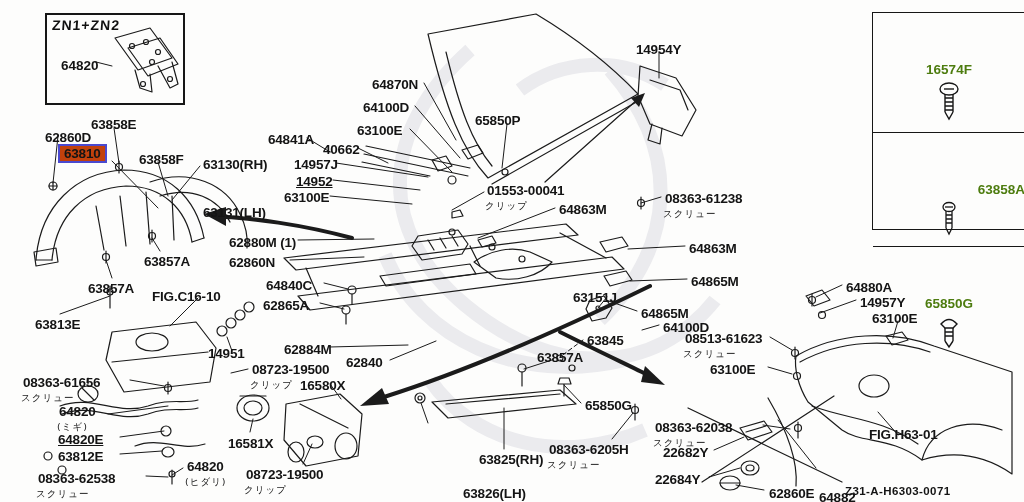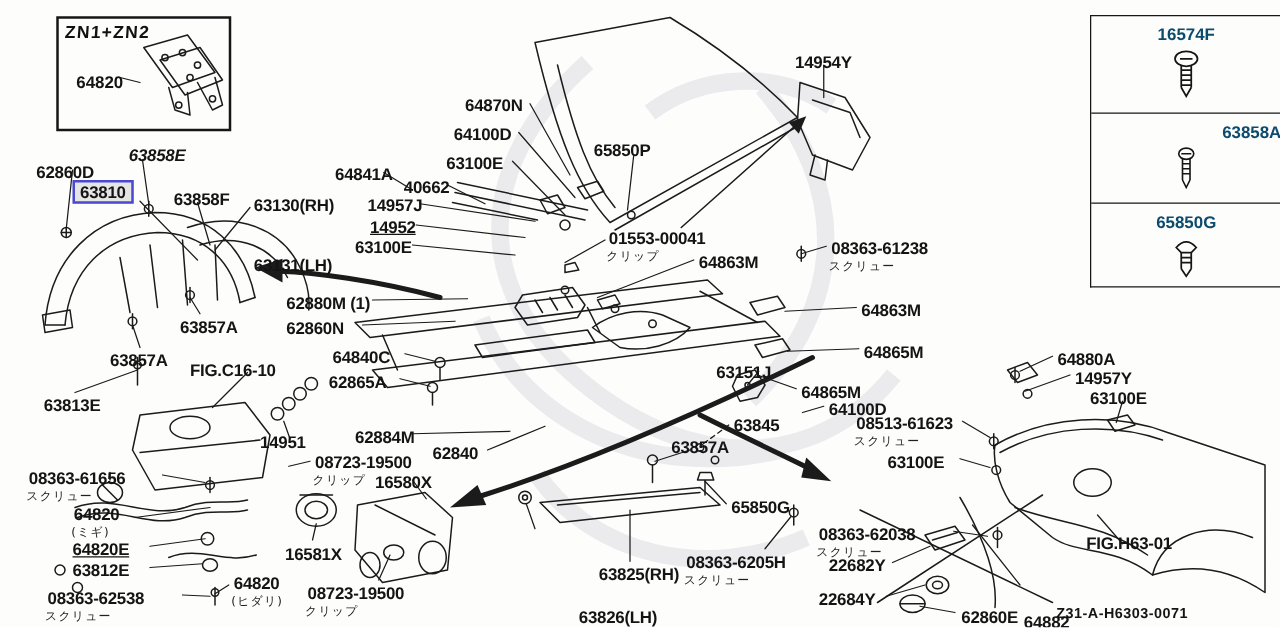--- a/index.html
+++ b/index.html
@@ -13,21 +13,21 @@
   .lbl.hl .t{padding:0 4px;}
   .lbl.ul .t{text-decoration:underline;}
   .lbl .note{font:400 9.5px/1.25 "DejaVu Sans",sans-serif;color:#202020;letter-spacing:1px;margin-top:0px;}
   .inset{position:absolute;left:45px;top:13px;width:136px;height:88px;border:2px solid #161616;}
   .inset .opt{position:absolute;left:5px;top:3px;font:800 14px/1 "Liberation Sans",sans-serif;
               letter-spacing:1px;color:#111;transform:skewX(-4deg);}
   .inset .pn{position:absolute;left:14px;top:44px;font:700 13.5px/1 "Liberation Sans",sans-serif;color:#141414;}
   .panel{position:absolute;left:872px;top:12px;width:152px;height:216px;
          border:1.6px solid #161616;border-right:none;}
   .cell{position:relative;text-align:center;box-sizing:border-box;}
-  .cell .pn{font:700 13.5px/1 "Liberation Sans",sans-serif;color:#0c4a6e;padding-top:8px;}
+  .cell .pn{font:700 13.5px/1 "Liberation Sans",sans-serif;color:#4d7c0f;padding-top:8px;margin-top:42px;}
   .cell svg{display:block;margin:4px auto 0;}
   .c1{height:78px;border-bottom:1.6px solid #161616;}
   .c2{height:72px;border-bottom:1.6px solid #161616;text-align:right;}
   .c3{height:64px;}
   #dwgno{position:absolute;left:845px;top:486px;font:700 11.5px/1 "Liberation Sans",sans-serif;
          color:#141414;letter-spacing:0.4px;}
 </style>
 </head>
 <body>
 
@@ -217,23 +217,23 @@
     </g>
     <g fill="#1b1b1b" stroke="none">
       <polygon points="204,214 226,207 226,226"></polygon>
       <polygon points="360,406 382,388 389,404"></polygon>
       <polygon points="665,385 645,366 641,382"></polygon>
       <polygon points="645,93 631,98 639,107"></polygon>
     </g>
   </svg>
 
   <div id="labels-layer">
-      <div class="lbl" style="left: 27px; top: 128px;"><span class="t">62860D</span></div>
-      <div class="lbl" style="left: 101px; top: 115px; font-style: italic;"><span class="t">63858E</span></div>
-      <div class="lbl hl" style="left: 58px; top: 144px;"><span class="t" style="background: #e5e5e5; border-color: rgb(74, 73, 207);">63810</span></div>
+      <div class="lbl" style="left: 43px; top: 128px;"><span class="t">62860D</span></div>
+      <div class="lbl" style="left: 89px; top: 115px;"><span class="t">63858E</span></div>
+      <div class="lbl hl" style="left: 58px; top: 144px;"><span class="t" style="background: #c2410c; border-color: rgb(74, 73, 207);">63810</span></div>
       <div class="lbl" style="left: 137px; top: 150px;"><span class="t">63858F</span></div>
       <div class="lbl" style="left: 201px; top: 155px; text-align: center;"><span class="t">63130(RH)</span></div>
       <div class="lbl" style="left: 201px; top: 171px; margin-top: 32px;"><span class="t">63131(LH)</span></div>
       <div class="lbl" style="left: 292px; top: 155px;"><span class="t">14957J</span></div>
       <div class="lbl ul" style="left: 294px; top: 172px;"><span class="t">14952</span></div>
       <div class="lbl" style="left: 282px; top: 188px;"><span class="t">63100E</span></div>
       <div class="lbl" style="left: 266px; top: 130px;"><span class="t">64841A</span></div>
       <div class="lbl" style="left: 321px; top: 140px;"><span class="t">40662</span></div>
       <div class="lbl" style="left: 370px; top: 75px;"><span class="t">64870N</span></div>
       <div class="lbl" style="left: 361px; top: 98px;"><span class="t">64100D</span></div>

